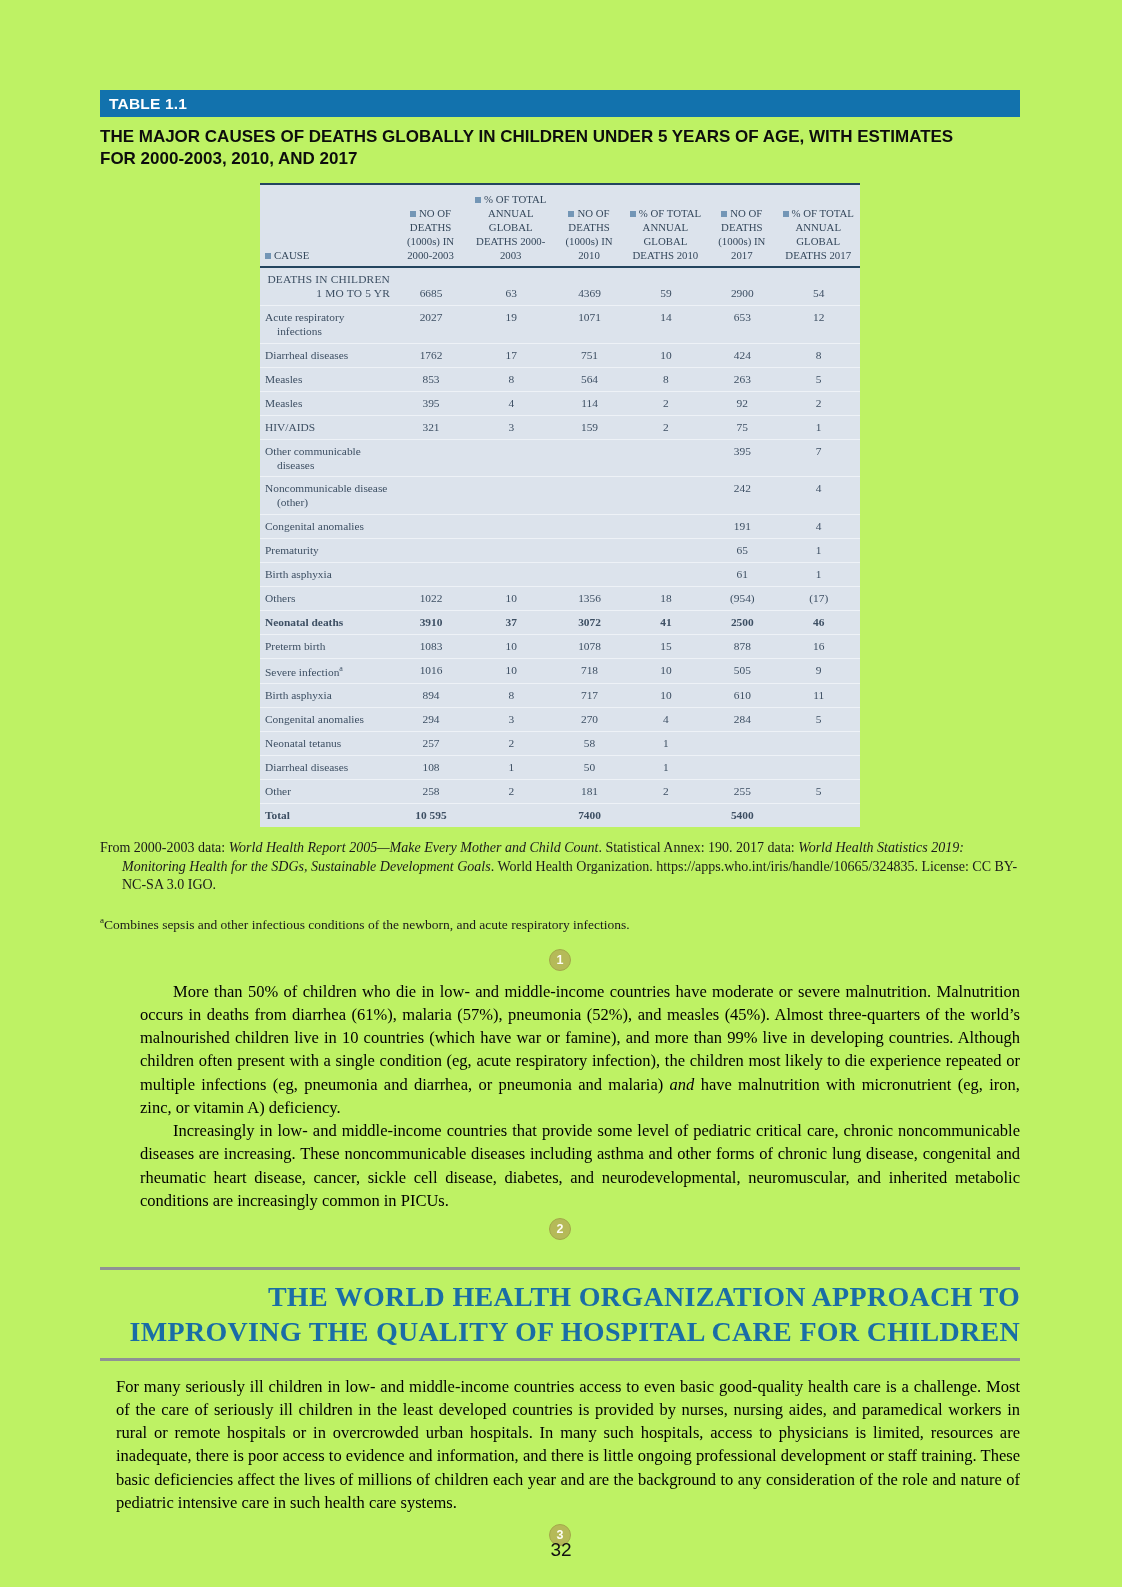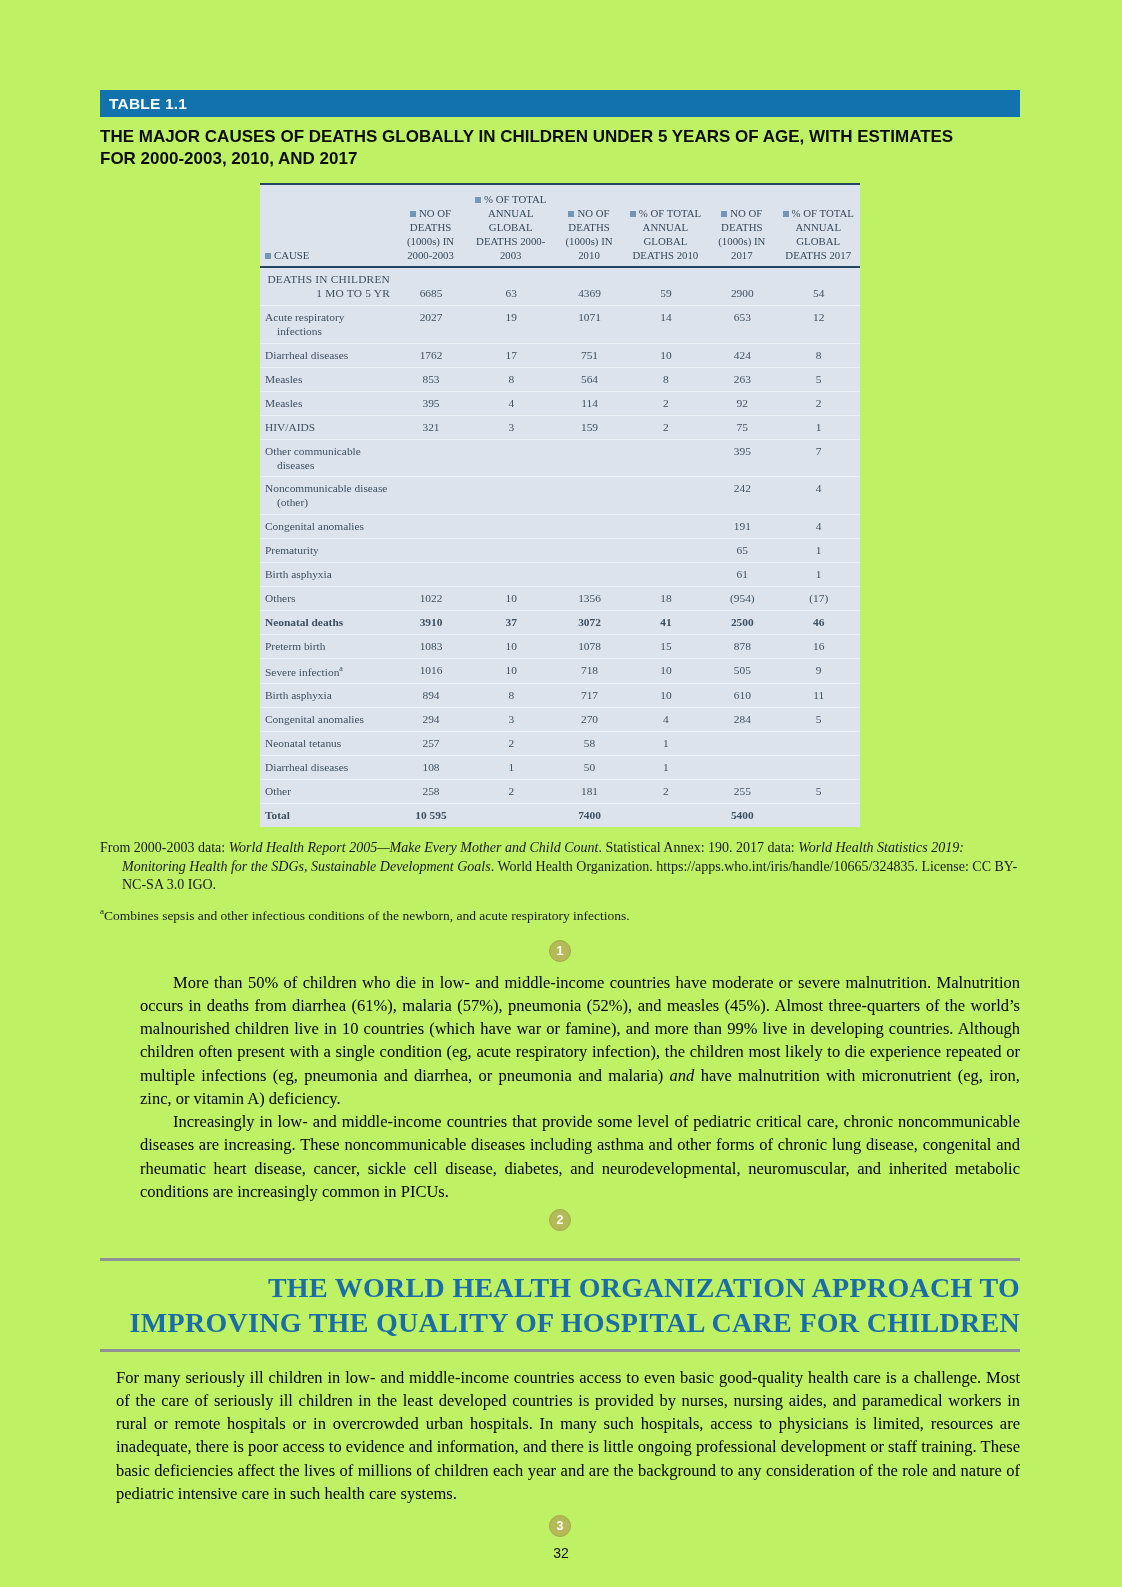--- a/index.html
+++ b/index.html
@@ -57,21 +57,21 @@
   tr.group td.val { vertical-align:bottom; }
   tr.bold td { font-weight:bold; }
   td.cause sup { font-size:8px; }
 
   .src {
     margin-top:12px;
     font-size:14px; line-height:1.34; color:#1a1a1a;
     padding-left:22px; text-indent:-22px;
     text-align:left;
   }
-  .note { margin-top:11px; font-size:13.5px; color:#1a1a1a; }
+  .note { margin-top:20px; font-size:13.5px; color:#1a1a1a; }
   .it { font-style:italic; }
   sup.fn { font-size:9px; }
 
   
   .marker-row { text-align:center; }
   .marker {
     display:inline-block; width:22px; height:22px; border-radius:50%;
     background:#b5ba58; border:1px solid #a3a84a;
     color:#fdfdf4; font-family:"Liberation Sans", sans-serif;
     font-weight:bold; font-size:12.5px; line-height:21px; text-align:center;
@@ -100,21 +100,21 @@
     font-weight:bold; font-size:28px; line-height:1.26;
     color:#1a6da6;
     letter-spacing:.3px;
   }
   .p3 { margin-top:14px;margin-left:16px; }
 
   .page-num {
     position:absolute; left:0; right:0; bottom:26px;
     text-align:center;
     font-family:"Liberation Sans", sans-serif;
-    font-size:14px; color:#111;
+    font-size:19px; color:#111;
   }
 </style>
 </head>
 <body>
 
 <div class="page">
   <div class="content">
 
     <div class="table-bar">
       <span>TABLE 1.1</span>

